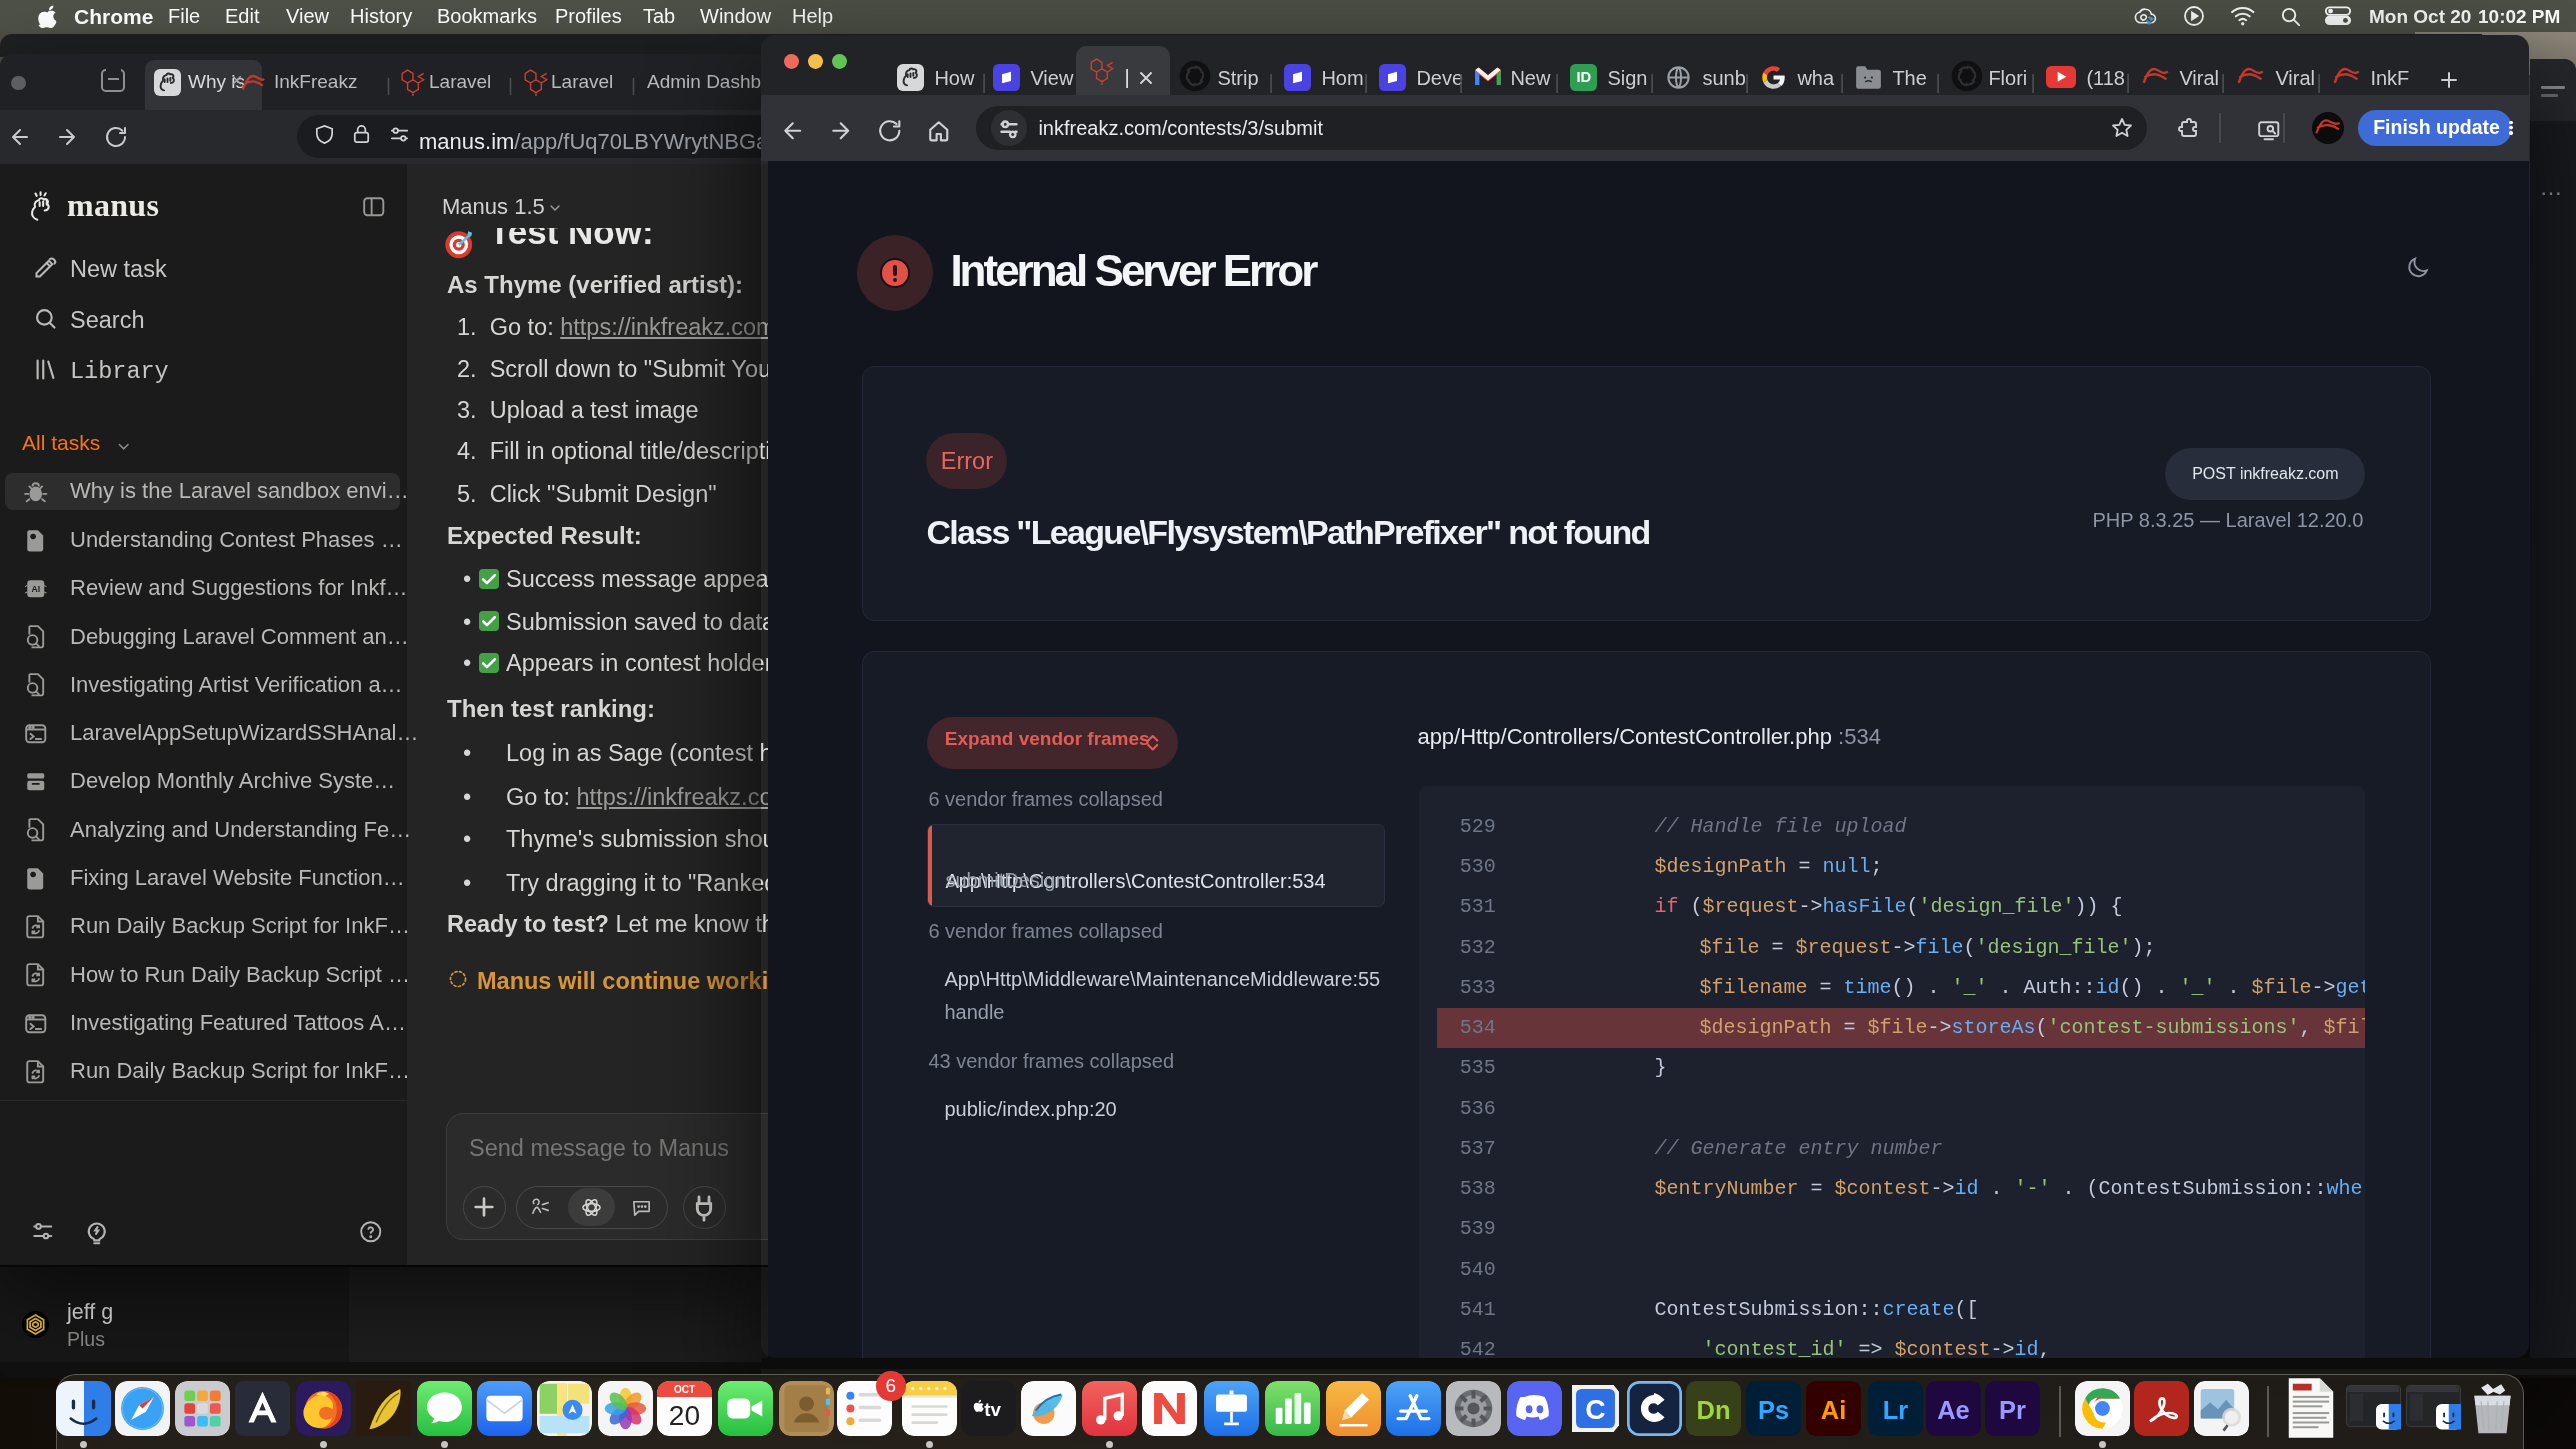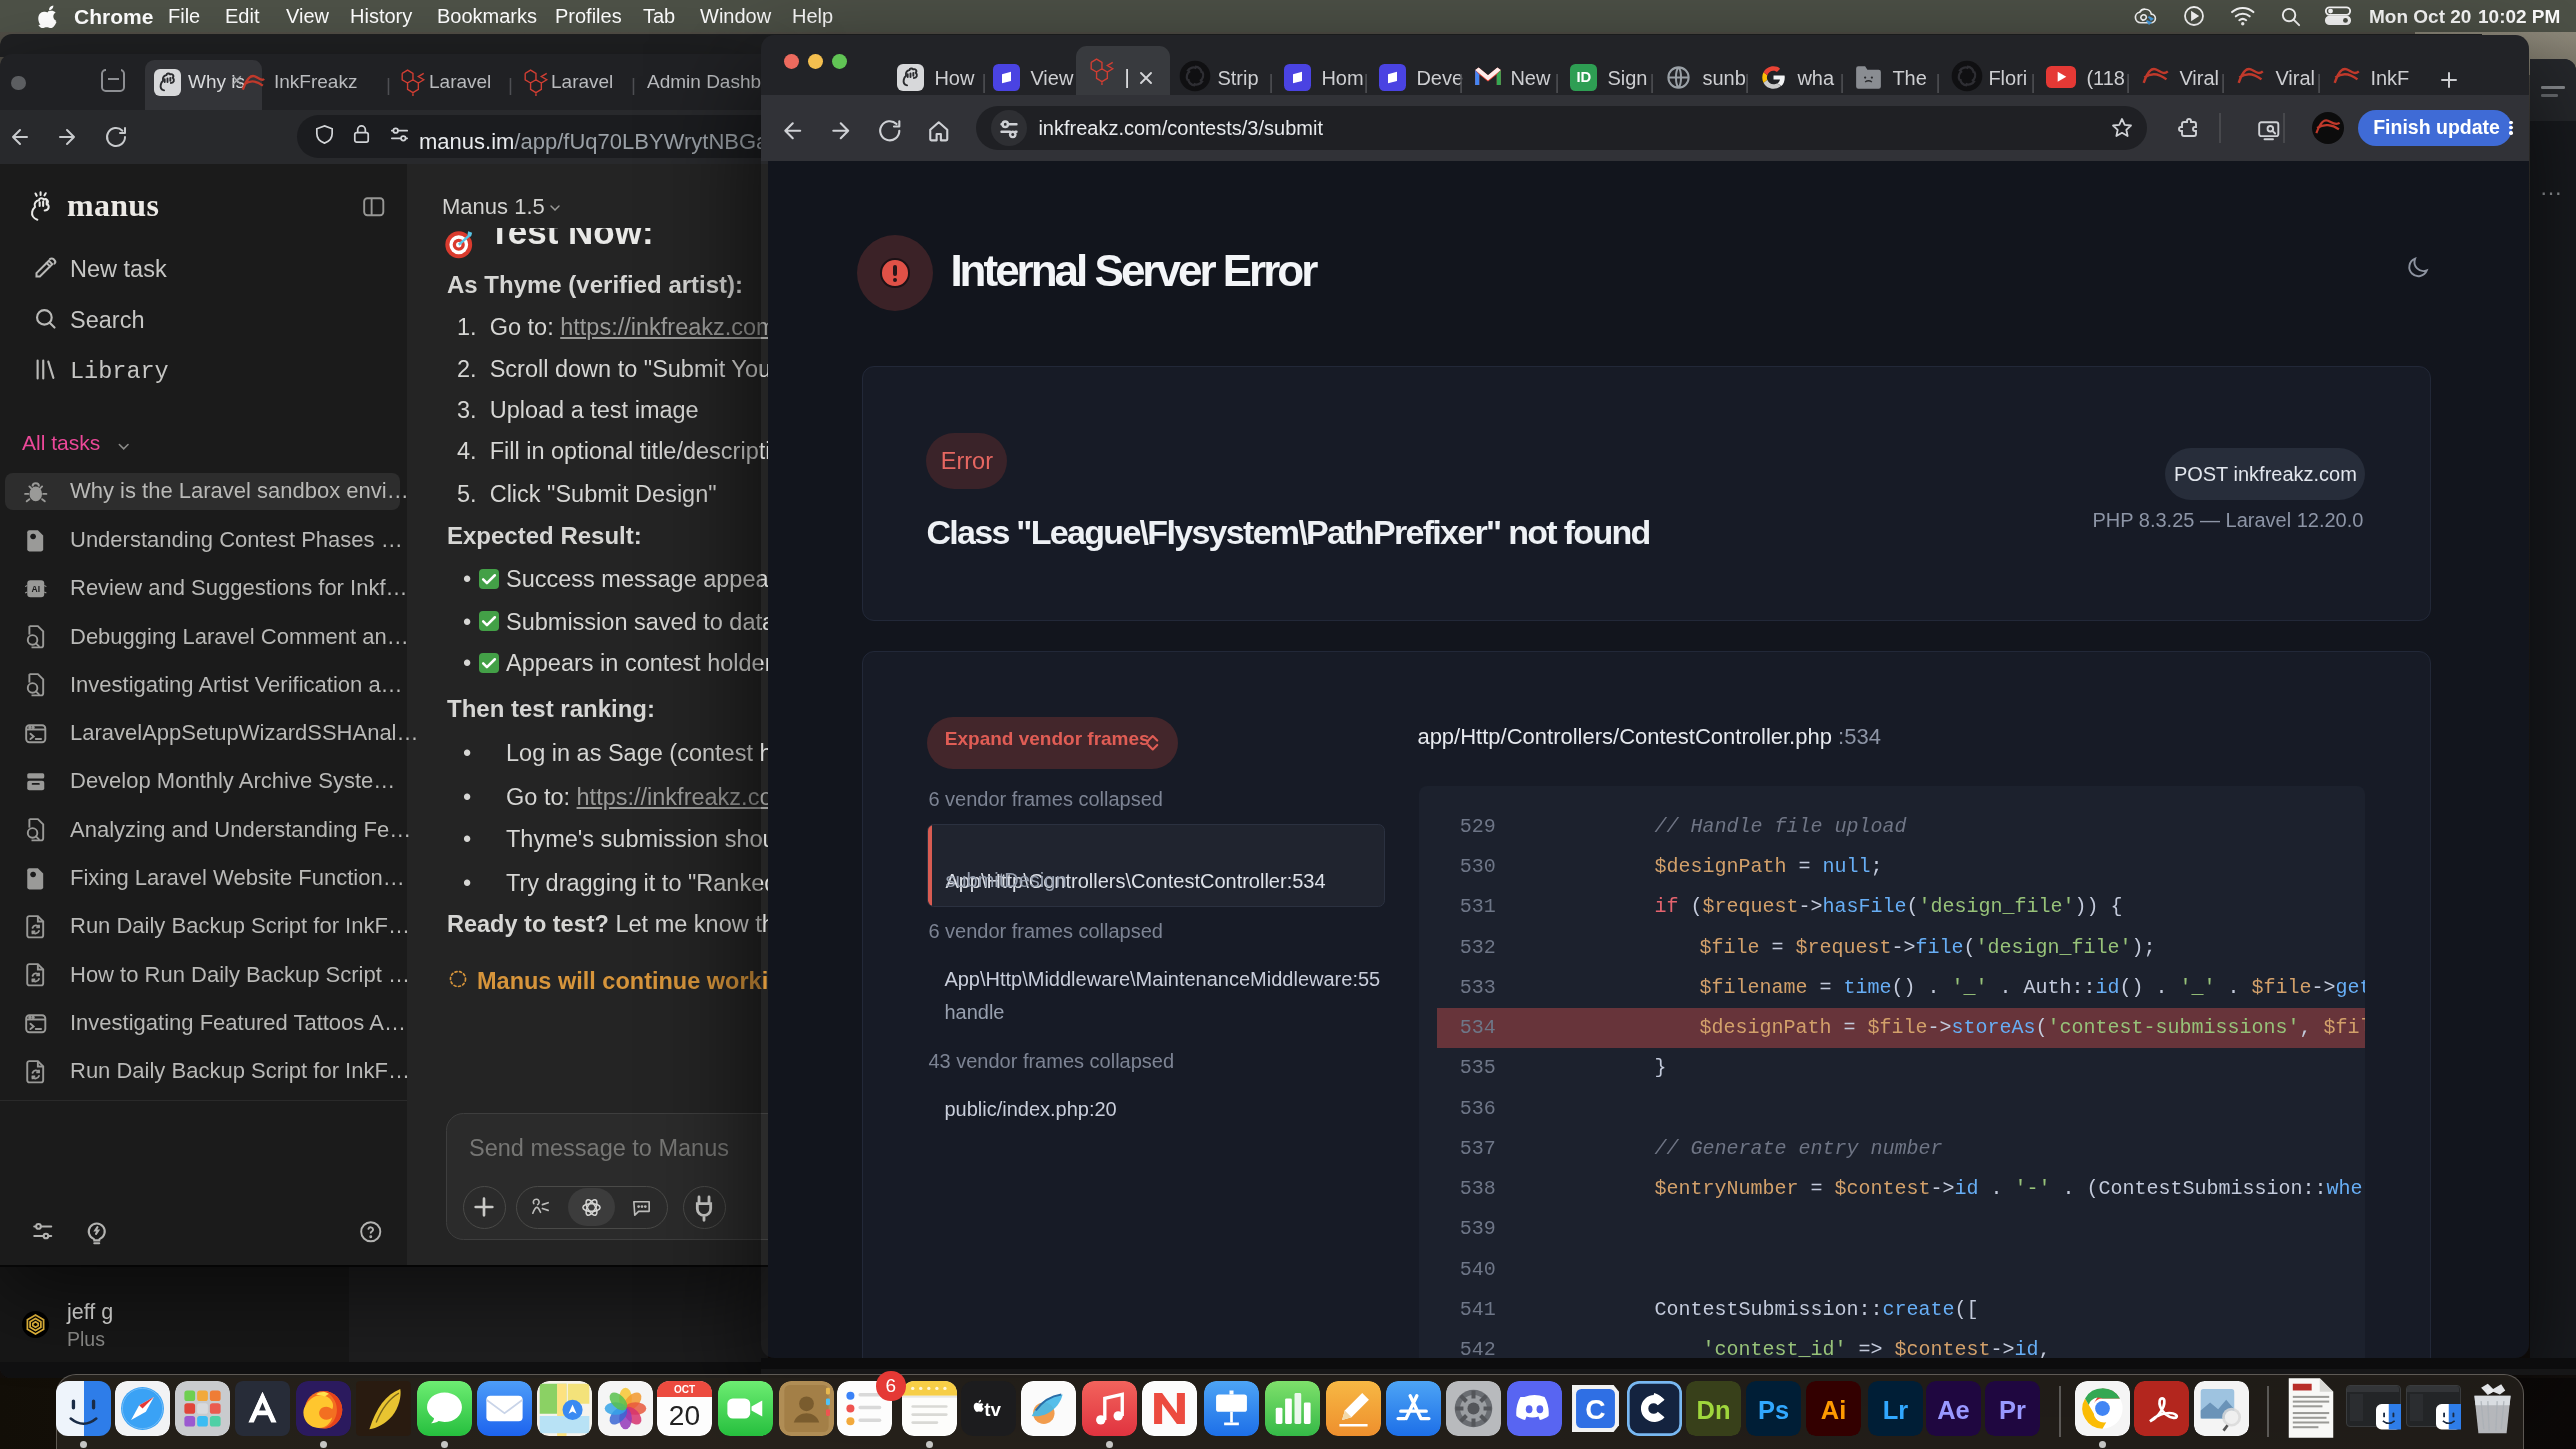--- a/index.html
+++ b/index.html
@@ -175,21 +175,21 @@
     <div class="abs" style="left:70px;top:92px;font-size:23.5px;">New task</div>
     <svg class="abs" style="left:32px;top:141px;" width="27" height="27" viewBox="0 0 24 24" fill="none" stroke="#b9b9b7" stroke-width="1.9" stroke-linecap="round">
         <circle cx="11" cy="11" r="6.5"></circle>
         <path d="M20 20l-4.3-4.3"></path>
       </svg>
     <div class="abs" style="left:70px;top:143px;font-size:23.5px;">Search</div>
     <svg class="abs" style="left:32px;top:192px;" width="27" height="27" viewBox="0 0 24 24" fill="none" stroke="#b9b9b7" stroke-width="1.9" stroke-linecap="round">
         <path d="M5 4v16M10 4v16M14.5 5l4.5 14.5"></path>
       </svg>
     <div class="abs" style="left:70px;top:194px;font-size:23.5px;font-family:Liberation Mono, monospace;">Library</div>
-    <div class="abs" style="left:22px;top:267px;font-size:21px;color:#ec4899;">All tasks</div>
+    <div class="abs" style="left:22px;top:267px;font-size:21px;color:#f97316;">All tasks</div>
     <svg class="abs" style="left:115px;top:274px;" width="17.4" height="17.4" viewBox="0 0 24 24" fill="none" stroke="#8b8b89" stroke-width="2.2" stroke-linecap="round">
         <path d="M6 9l6 6 6-6"></path>
       </svg>
     <div class="abs" style="left:5.4px;top:309px;width:395px;height:37px;background:#2d2d2d;border-radius:8px;"></div>
     <div class="abs" style="left:23px;top:315px;width:25.5px;height:25.5px;">
         <svg viewBox="0 0 24 24" fill="none" stroke="#9a9a98" stroke-width="1.8">
           <ellipse cx="12" cy="14" rx="5" ry="6" fill="#9a9a98"></ellipse>
           <path d="M8 9l-2-2M16 9l2-2M5 14H2M22 14h-3M6 19l-2.5 2M18 19l2.5 2" stroke-linecap="round"></path>
           <path d="M9 7c0-2 1.3-3 3-3s3 1 3 3"></path>
         </svg>
@@ -608,21 +608,21 @@
       <div style="width:4px;height:4px;background:#26161a;margin:2px auto 0;border-radius:50%;"></div>
     </div>
     <div class="abs" style="left:182px;top:85px;font-size:44px;font-weight:600;color:#f3f5f8;letter-spacing:-3px;white-space:nowrap;">Internal Server Error</div>
 
     <div class="abs" style="left:94px;top:205px;width:1569px;height:255px;background:#171b26;border:1.3px solid #222838;border-radius:12px;"></div>
     <div class="abs flex" style="left:158px;top:272px;width:81px;height:56px;background:#3a2329;border-radius:28px;justify-content:center;">
         <span style="font-size:23.5px;color:#e66761;">Error</span>
       </div>
     <div class="abs" style="left:158px;top:352px;font-size:34px;font-weight:700;color:#eef1f5;letter-spacing:-1.7px;white-space:nowrap;">Class "League\Flysystem\PathPrefixer" not found</div>
     <div class="abs flex" style="left:1397px;top:287px;width:200px;height:52px;background:#272d3a;border-radius:26px;justify-content:center;">
-        <span style="font-size:20px;color:#e2e6ed;white-space:nowrap;">POST inkfreakz.com</span>
+        <span style="font-size:16px;color:#e2e6ed;white-space:nowrap;">POST inkfreakz.com</span>
       </div>
     <div class="abs" style="left:1260px;top:348px;width:335px;font-size:20px;color:#8d95a6;text-align:right;white-space:nowrap;">PHP 8.3.25 — Laravel 12.20.0</div>
 
     <div class="abs" style="left:94px;top:490px;width:1569px;height:765px;background:#171b26;border:1.3px solid #222838;border-radius:12px;"></div>
     <div class="abs" style="left:159px;top:556px;width:251px;height:52px;background:#43262b;border-radius:27px;">
       <div class="abs" style="left:17.4px;top:11.4px;font-size:19px;font-weight:600;color:#e05d55;white-space:nowrap;">Expand vendor frames</div>
       <svg class="abs" style="left:215px;top:14.8px;" width="21.5" height="21.5" viewBox="0 0 24 24" fill="none" stroke="#e05d55" stroke-width="2.4" stroke-linecap="round" stroke-linejoin="round">
           <path d="M7 9.5l5-5 5 5M7 14.5l5 5 5-5"></path>
         </svg>
     </div>

